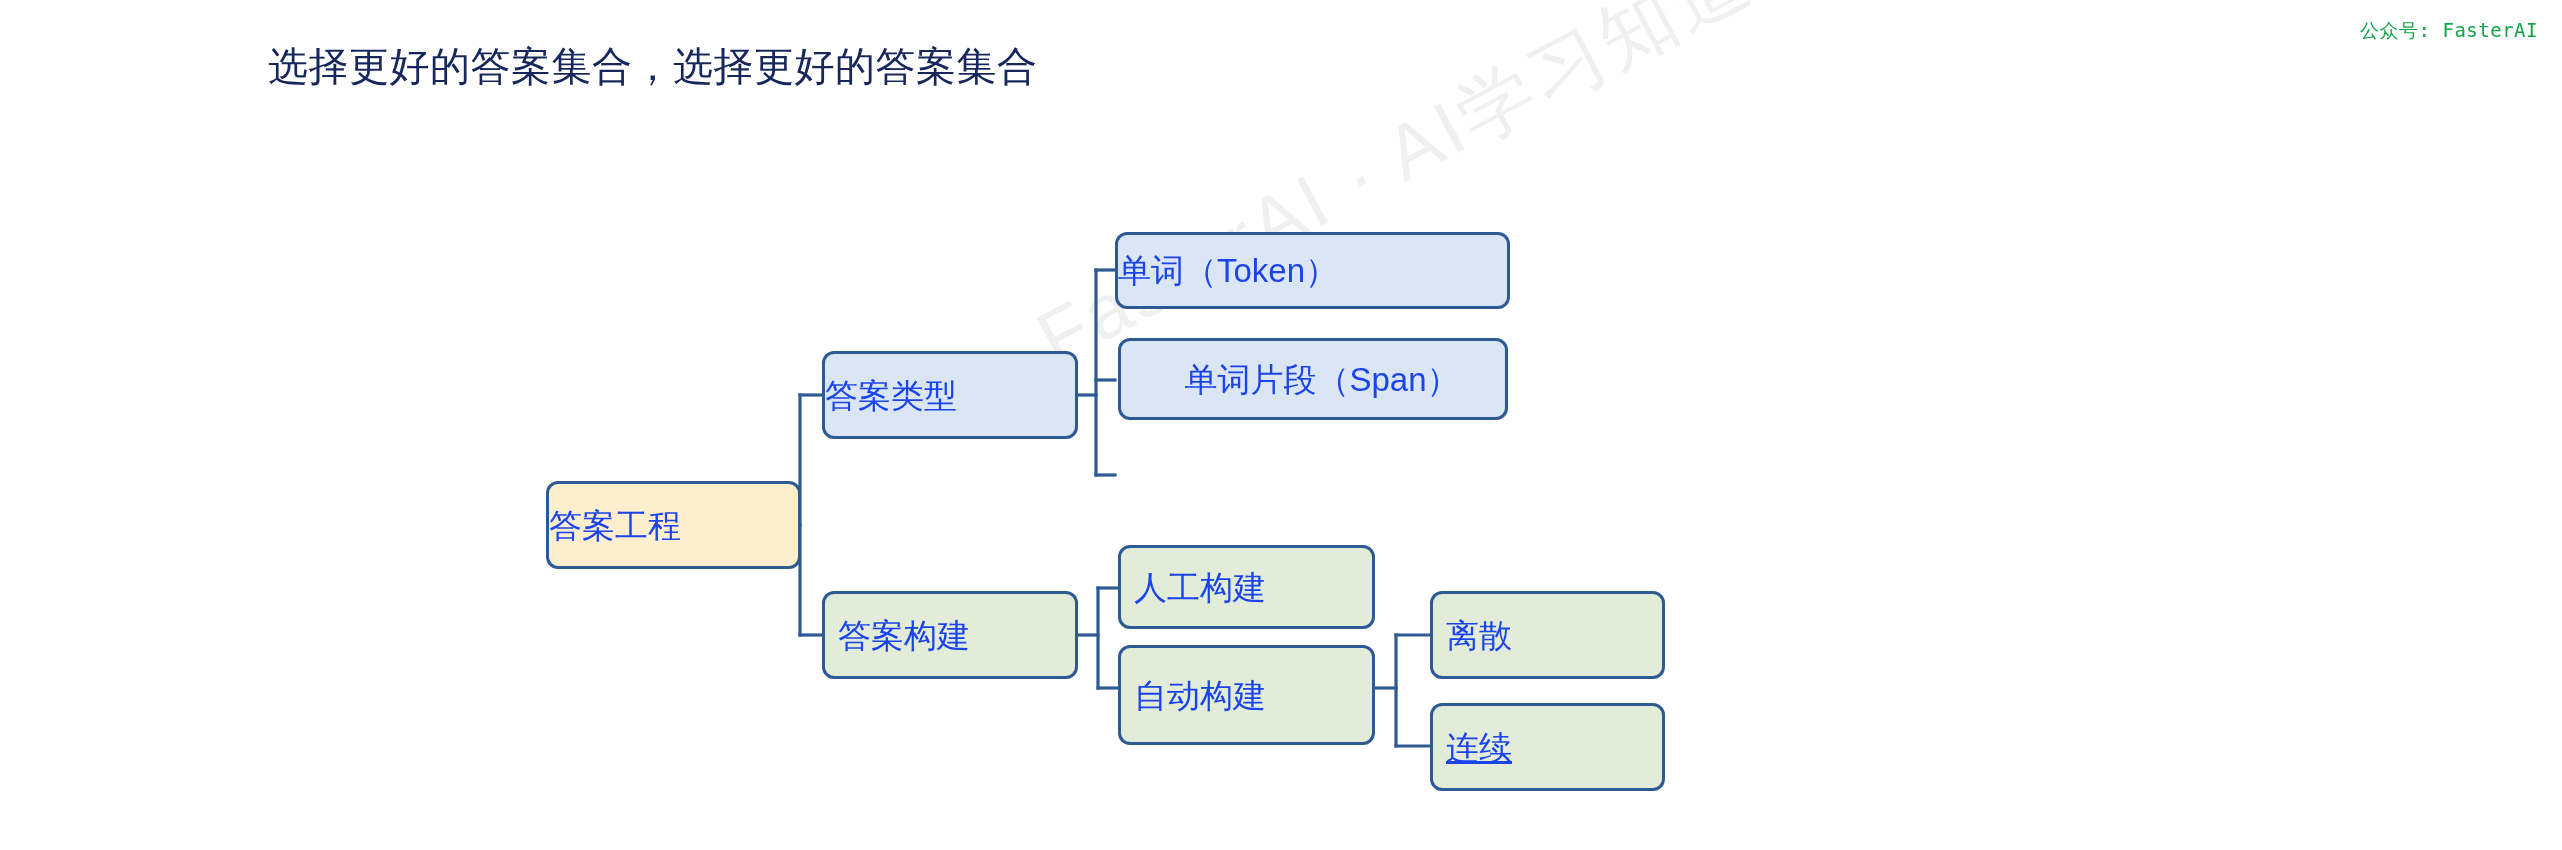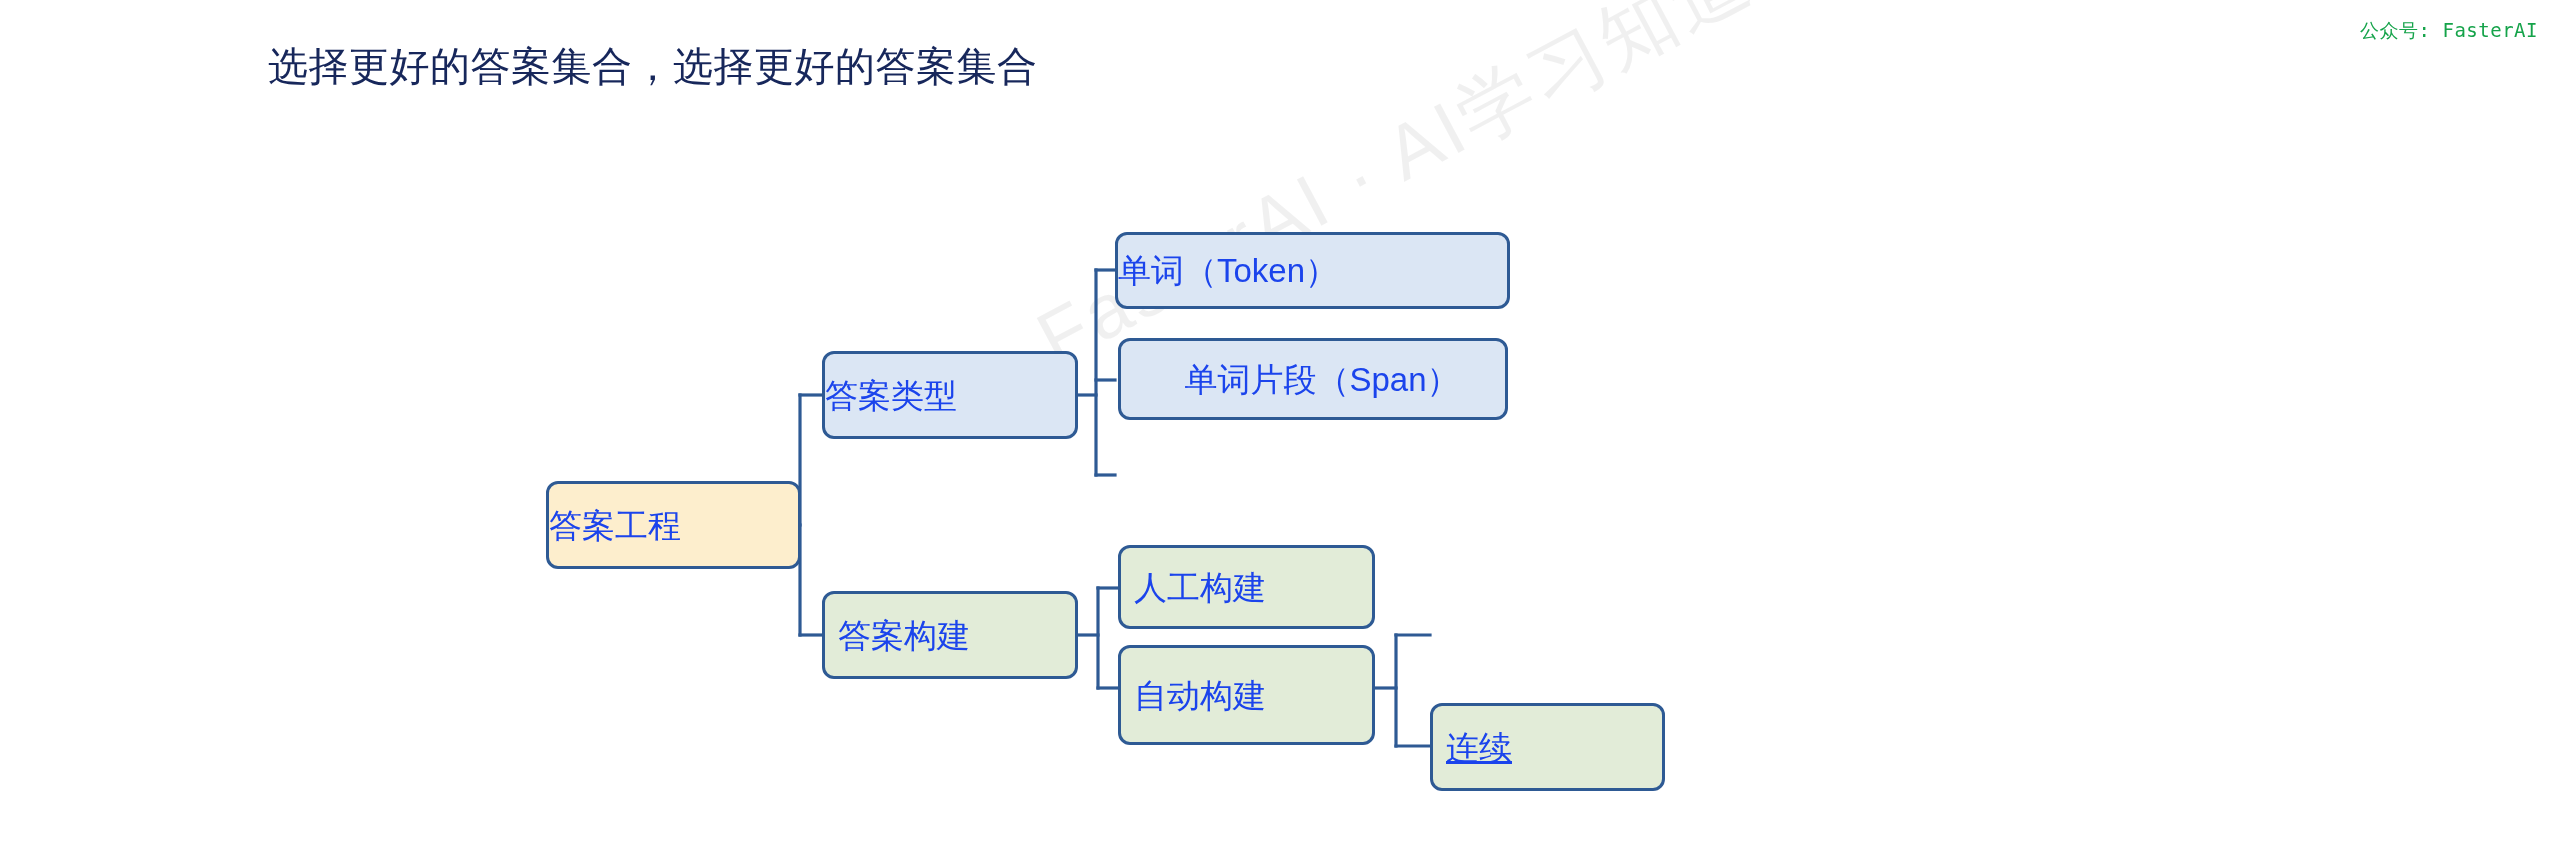--- a/index.html
+++ b/index.html
@@ -158,18 +158,21 @@
   </div>
 
   <div class="node green center" style="left:1118px; top:545px; width:257px; height:84px;">
     <span class="node-label">人工构建</span>
   </div>
 
   <div class="node green center" style="left:1118px; top:645px; width:257px; height:100px;">
     <span class="node-label">自动构建</span>
   </div>
 
+  <div class="node green center" style="left:1430px; top:591px; width:235px; height:88px;">
+    <span class="node-label">离散</span>
+  </div>
 
   <div class="node green center" style="left:1430px; top:703px; width:235px; height:88px;text-decoration:underline;">
     <span class="node-label">连续</span>
   </div>
 
 </div>
 
 </body></html>

